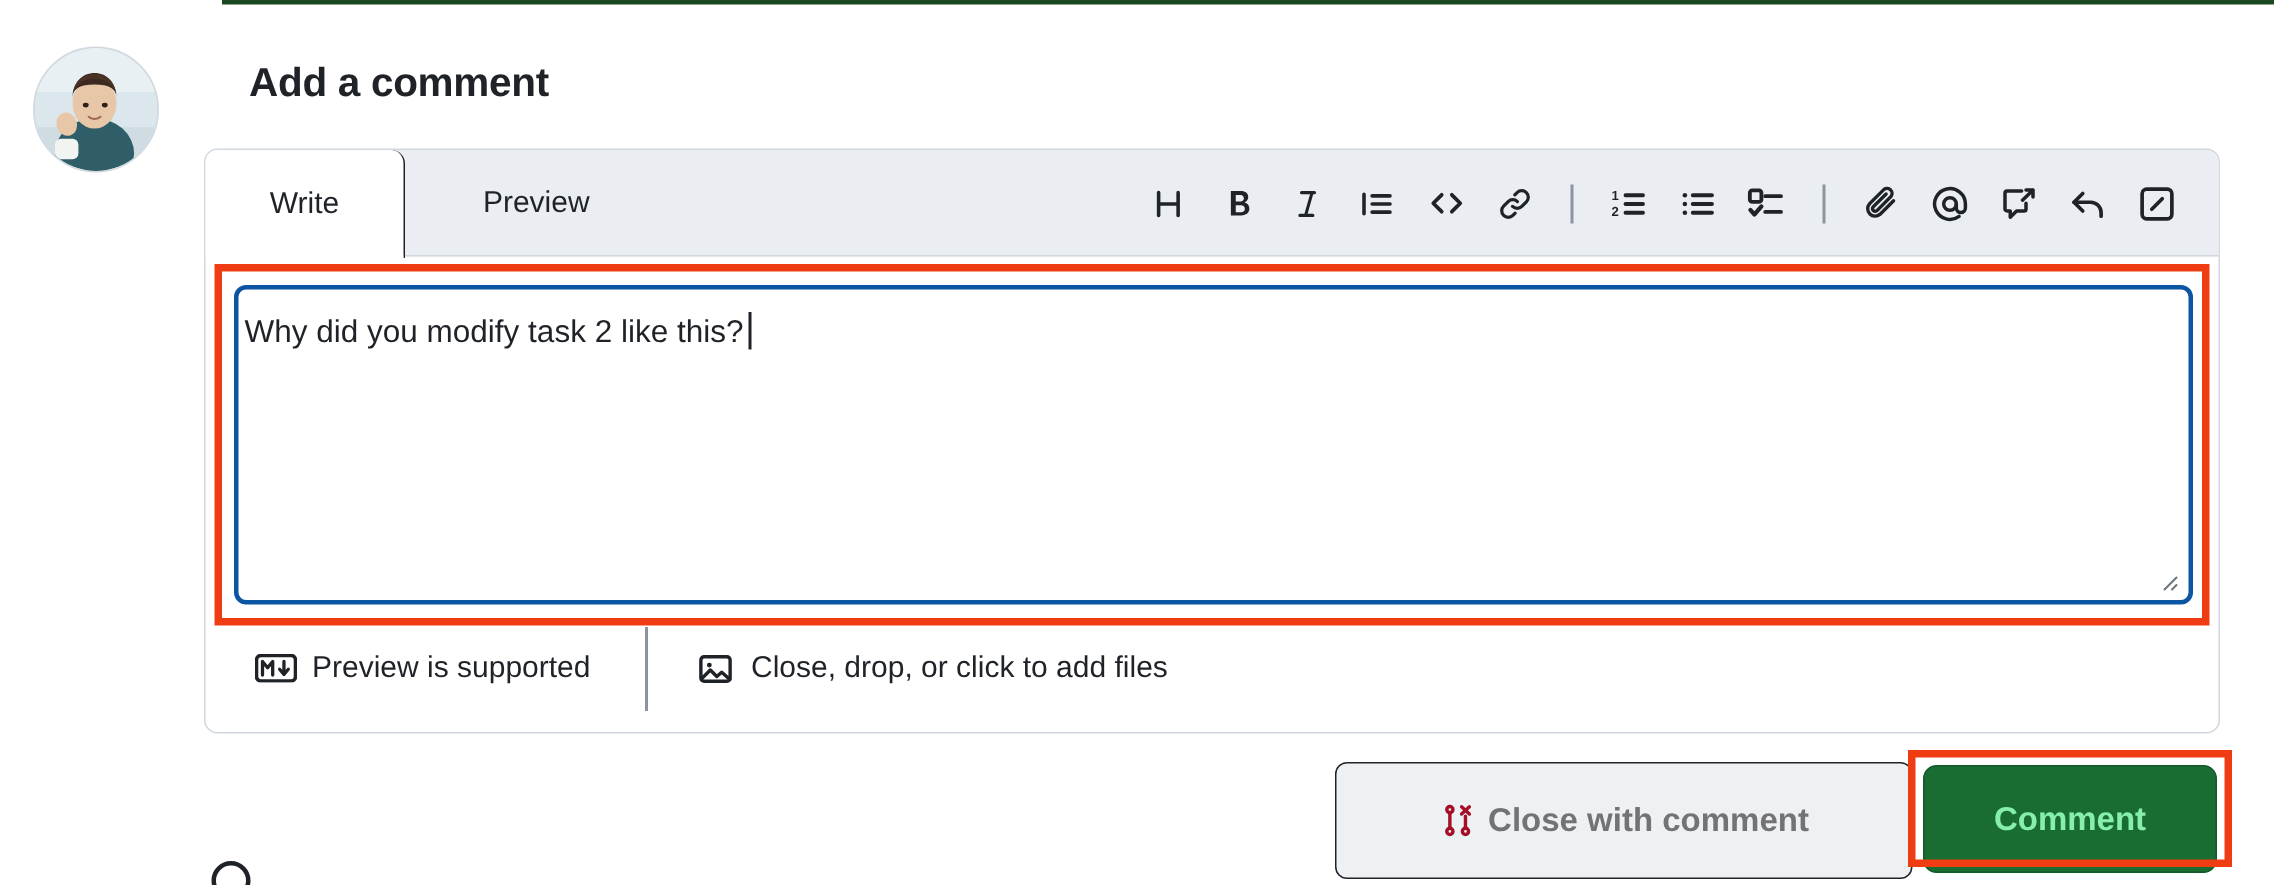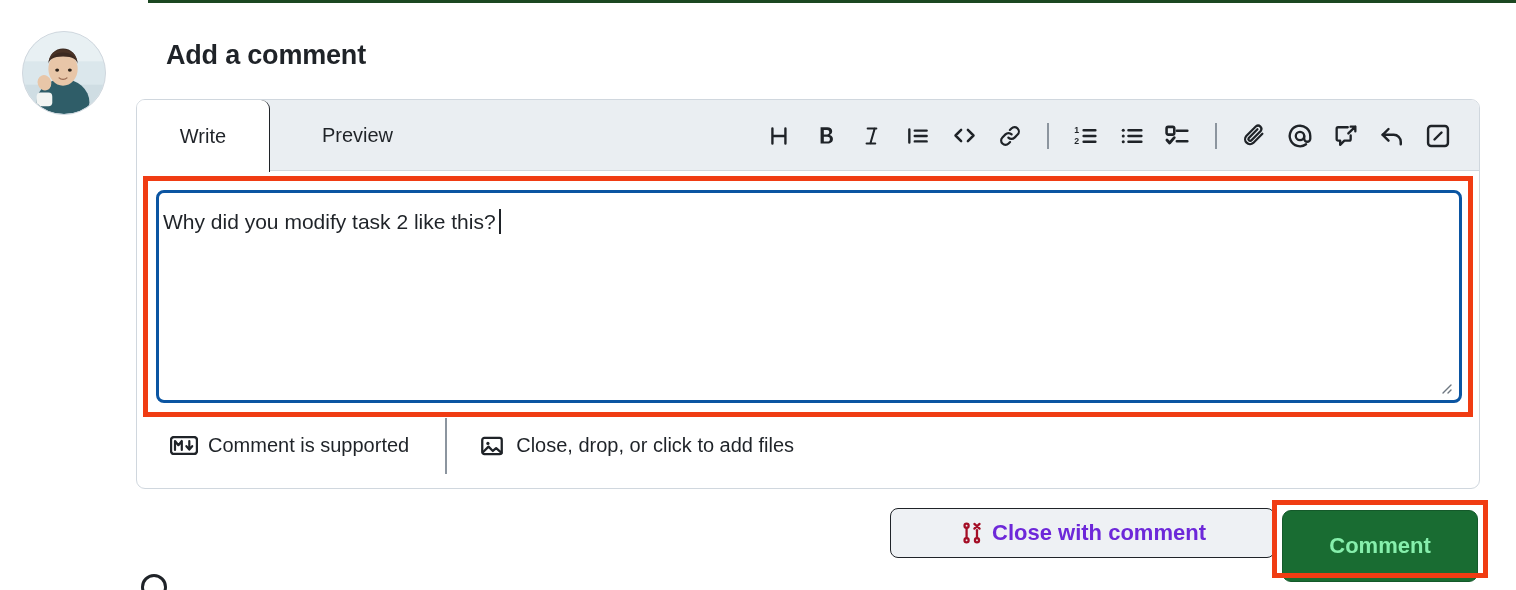--- a/index.html
+++ b/index.html
@@ -124,22 +124,22 @@
 
   
   .actions {
     position: absolute; left: 0; top: 508px; width: 1516px; height: 64px;
   }
   .btn {
     position: absolute; display: flex; align-items: center; justify-content: center;
     border-radius: 8px; font-size: 22px; cursor: pointer; user-select: none;
   }
   .btn-close {
-    left: 890px; top: 0px; width: 385px; height: 50px;
-    background: #eef1f4; border: 1.5px solid #1f2328; color: #6d28d9;
+    left: 890px; top: 0px; width: 385px; height: 78px;
+    background: #eef1f4; border: 1.5px solid #1f2328; color: #737373;
     font-weight: bold; gap: 7px;
   }
   .btn-comment {
     left: 1282px; top: 2px; width: 196px; height: 72px;
     background: #196c32; border: 1.5px solid #14592a; color: #86efac;
     font-weight: bold; border-radius: 9px;
   }
 
   
   .bottom-circle {
@@ -293,21 +293,21 @@
       </div>
     </div>
 
     <div class="footer">
       <div class="foot-item foot-md">
         <svg width="28" height="19" viewBox="0 0 28 19">
           <rect x="1" y="1" width="26" height="17" rx="3" fill="none" stroke="#1f2328" stroke-width="2.4"></rect>
           <path d="M5 14V5l3.4 4.2L11.8 5v9" fill="none" stroke="#1f2328" stroke-width="2.2" stroke-linejoin="round" stroke-linecap="round"></path>
           <path d="M19.3 5v5.6M16.4 10.2l2.9 3.4 2.9-3.4" fill="none" stroke="#1f2328" stroke-width="2.2" stroke-linejoin="round" stroke-linecap="round"></path>
         </svg>
-        <span>Comment is supported</span>
+        <span>Preview is supported</span>
       </div>
 
       <div class="foot-sep"></div>
 
       <div class="foot-item">
         <svg width="28" height="26" viewBox="0 0 24 24" fill="none" stroke="#1f2328" stroke-width="2.1" stroke-linejoin="round">
           <rect x="3" y="4.5" width="18" height="15" rx="2"></rect>
           <circle cx="8.2" cy="9.6" r="1.5" fill="#1f2328" stroke="none"></circle>
           <path d="M3.6 17.8l5.2-5.2 4 4 3-2.6 5 4.4" stroke-linecap="round"></path>
         </svg>

